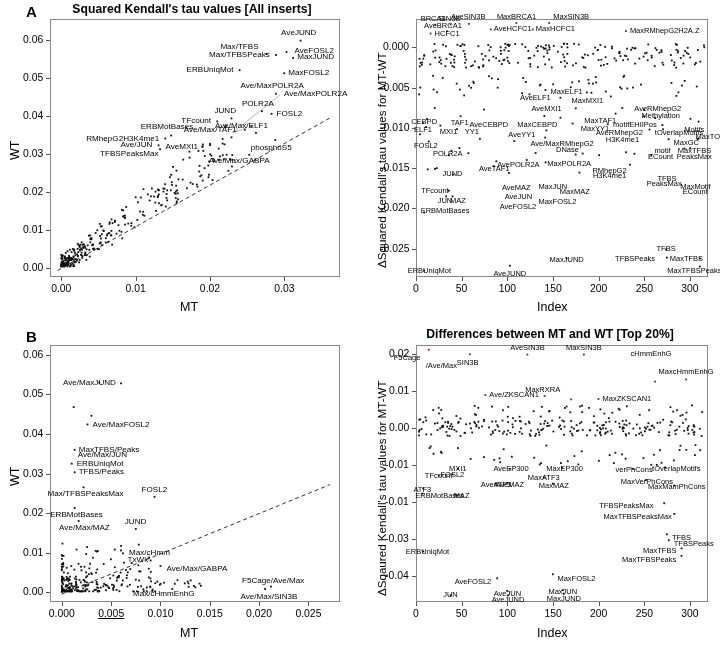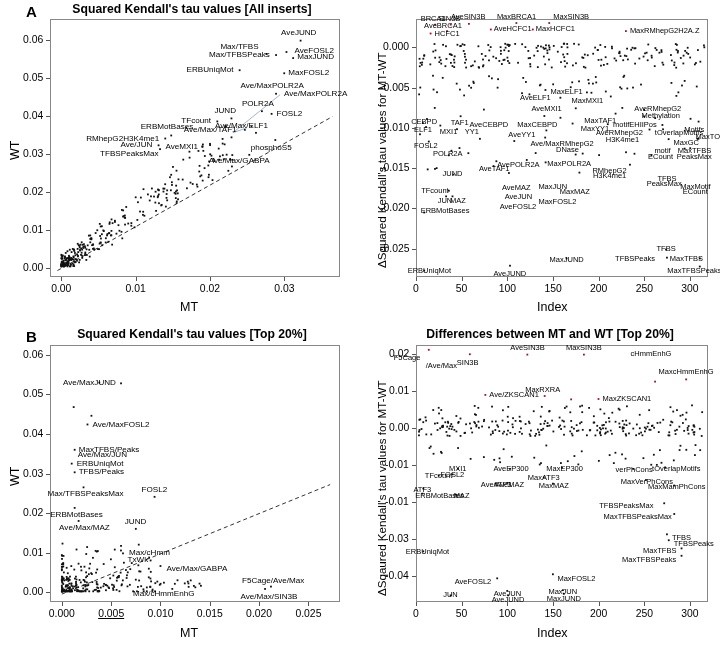--- a/index.html
+++ b/index.html
@@ -33,21 +33,20 @@
   <div class="plotframe" id="pA_L" style="left:50px;top:19px;width:290px;height:258px;"></div>
   <div class="axis-label vert" style="left:8px;top:160px;">WT</div>
   <div class="axis-label" style="left:180px;top:300px;">MT</div>
 
   <div class="plotframe" id="pA_R" style="left:416px;top:19px;width:292px;height:258px;"></div>
   <div class="axis-label vert" style="left:375px;top:268px;font-size:11.6px;">ΔSquared Kendall's tau values for MT-WT</div>
   <div class="axis-label" style="left:537px;top:300px;">Index</div>
 
   <div class="panel-letter" style="left:26px;top:328px;">B</div>
 
-  <div class="chart-title" style="left:52px;top:327px;width:280px;">Squared Kendall's tau values [Top 20%]</div>
   <div class="chart-title" style="left:400px;top:327px;width:300px;">Differences between MT and WT [Top 20%]</div>
 
   <div class="plotframe" id="pB_L" style="left:50px;top:345px;width:290px;height:257px;"></div>
   <div class="axis-label vert" style="left:8px;top:486px;">WT</div>
   <div class="axis-label" style="left:180px;top:626px;">MT</div>
 
   <div class="plotframe" id="pB_R" style="left:416px;top:345px;width:292px;height:257px;"></div>
   <div class="axis-label vert" style="left:375px;top:596px;font-size:11.6px;">ΔSqaured Kendall's tau values for MT-WT</div>
   <div class="axis-label" style="left:537px;top:626px;">Index</div>
 

